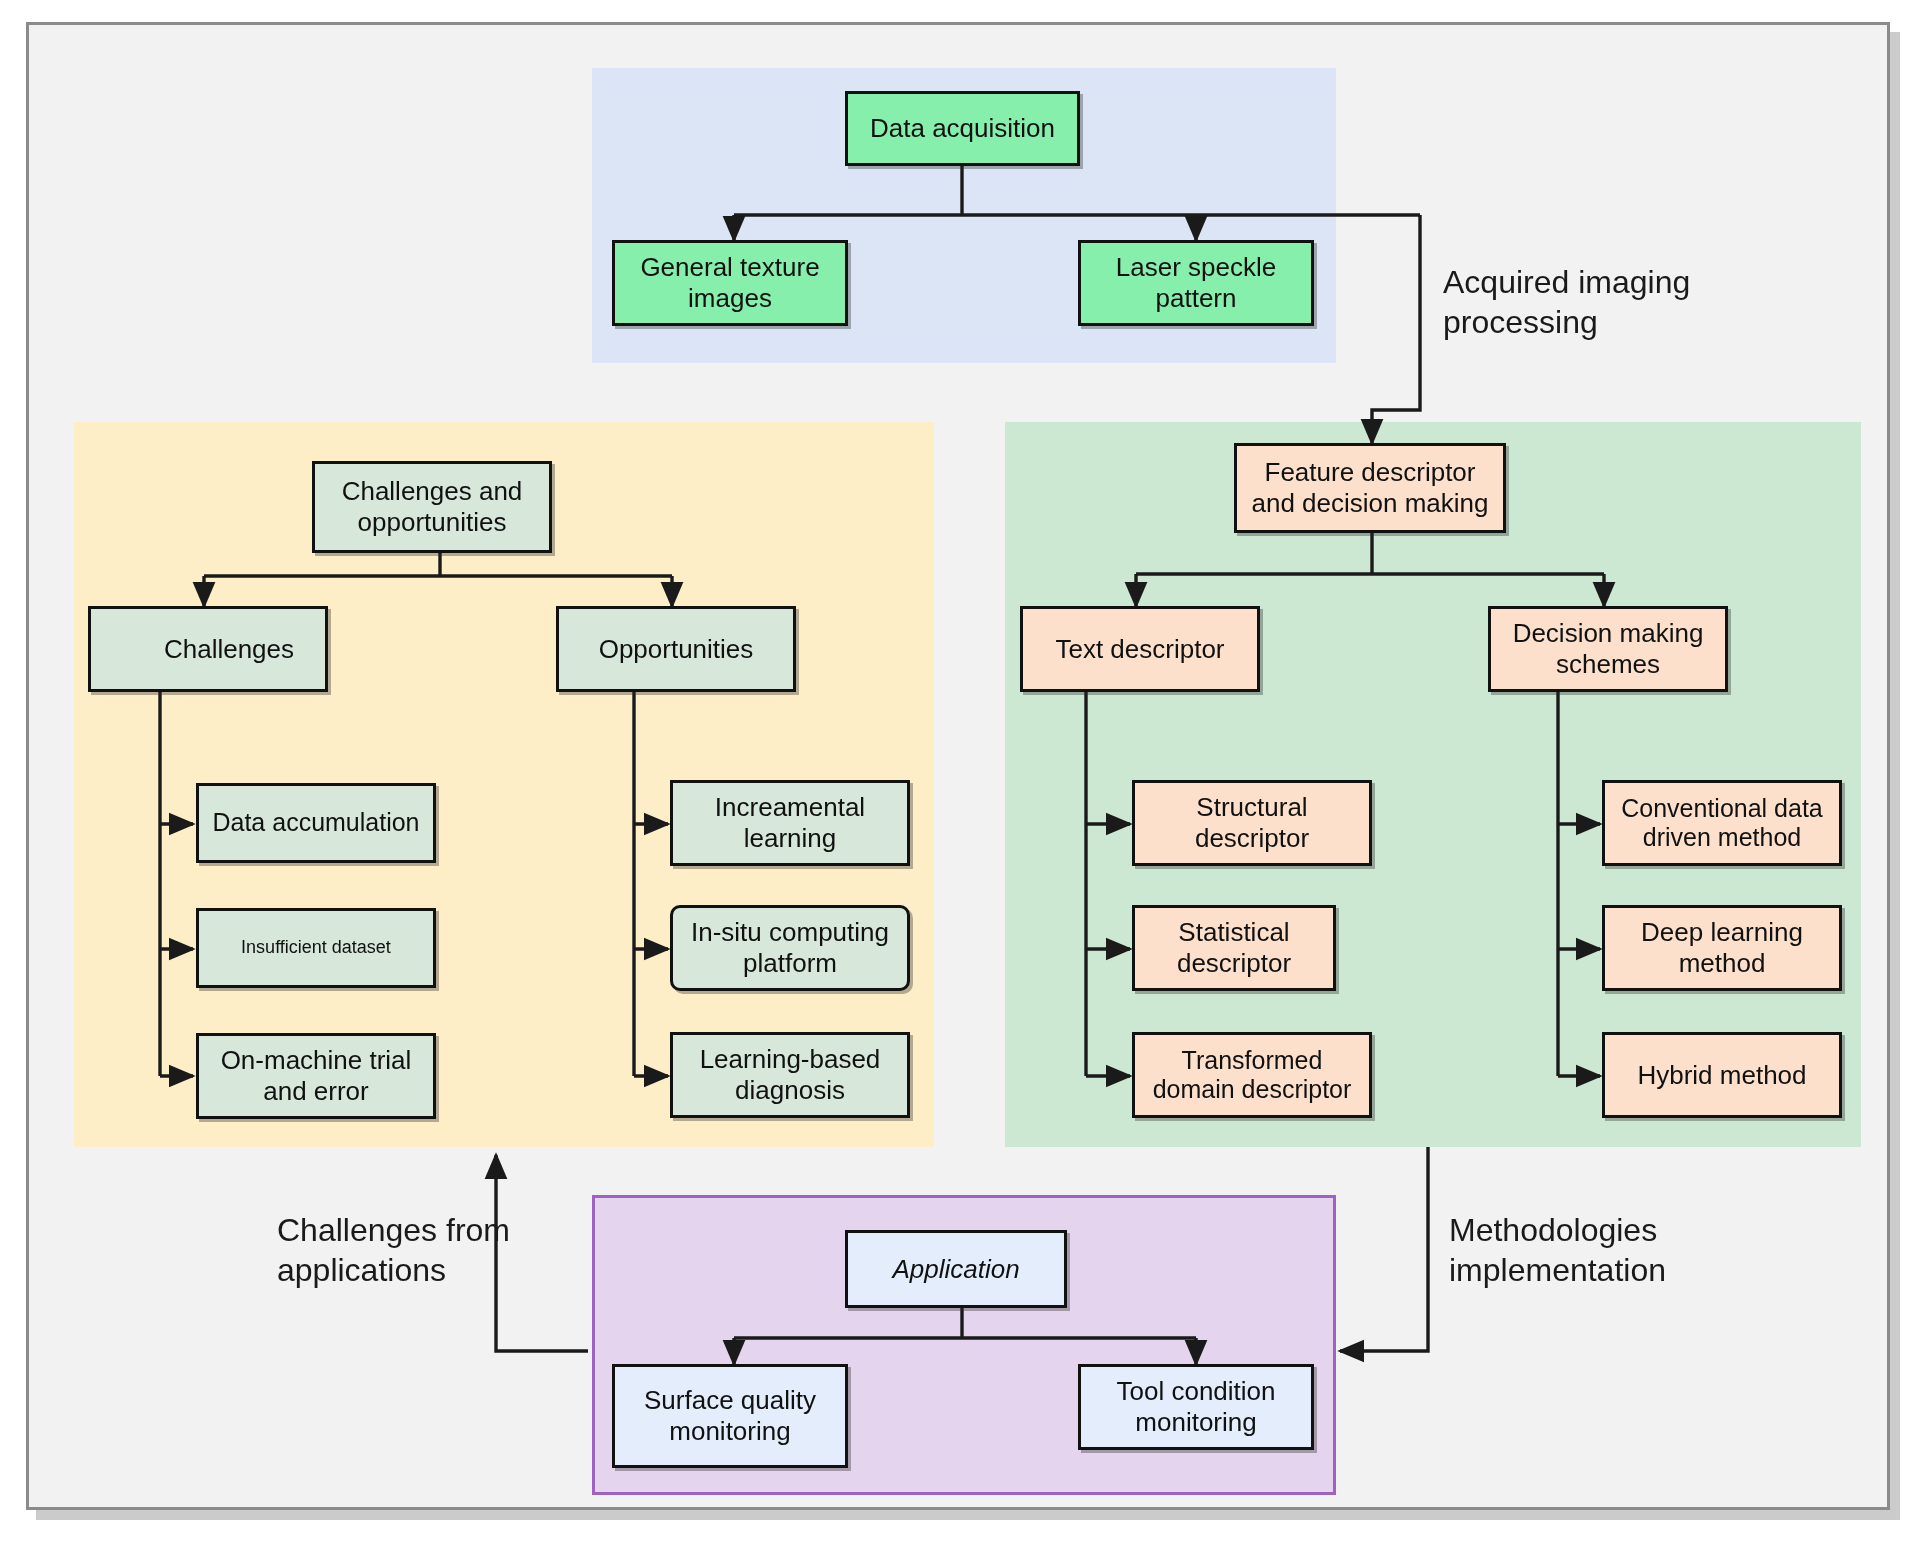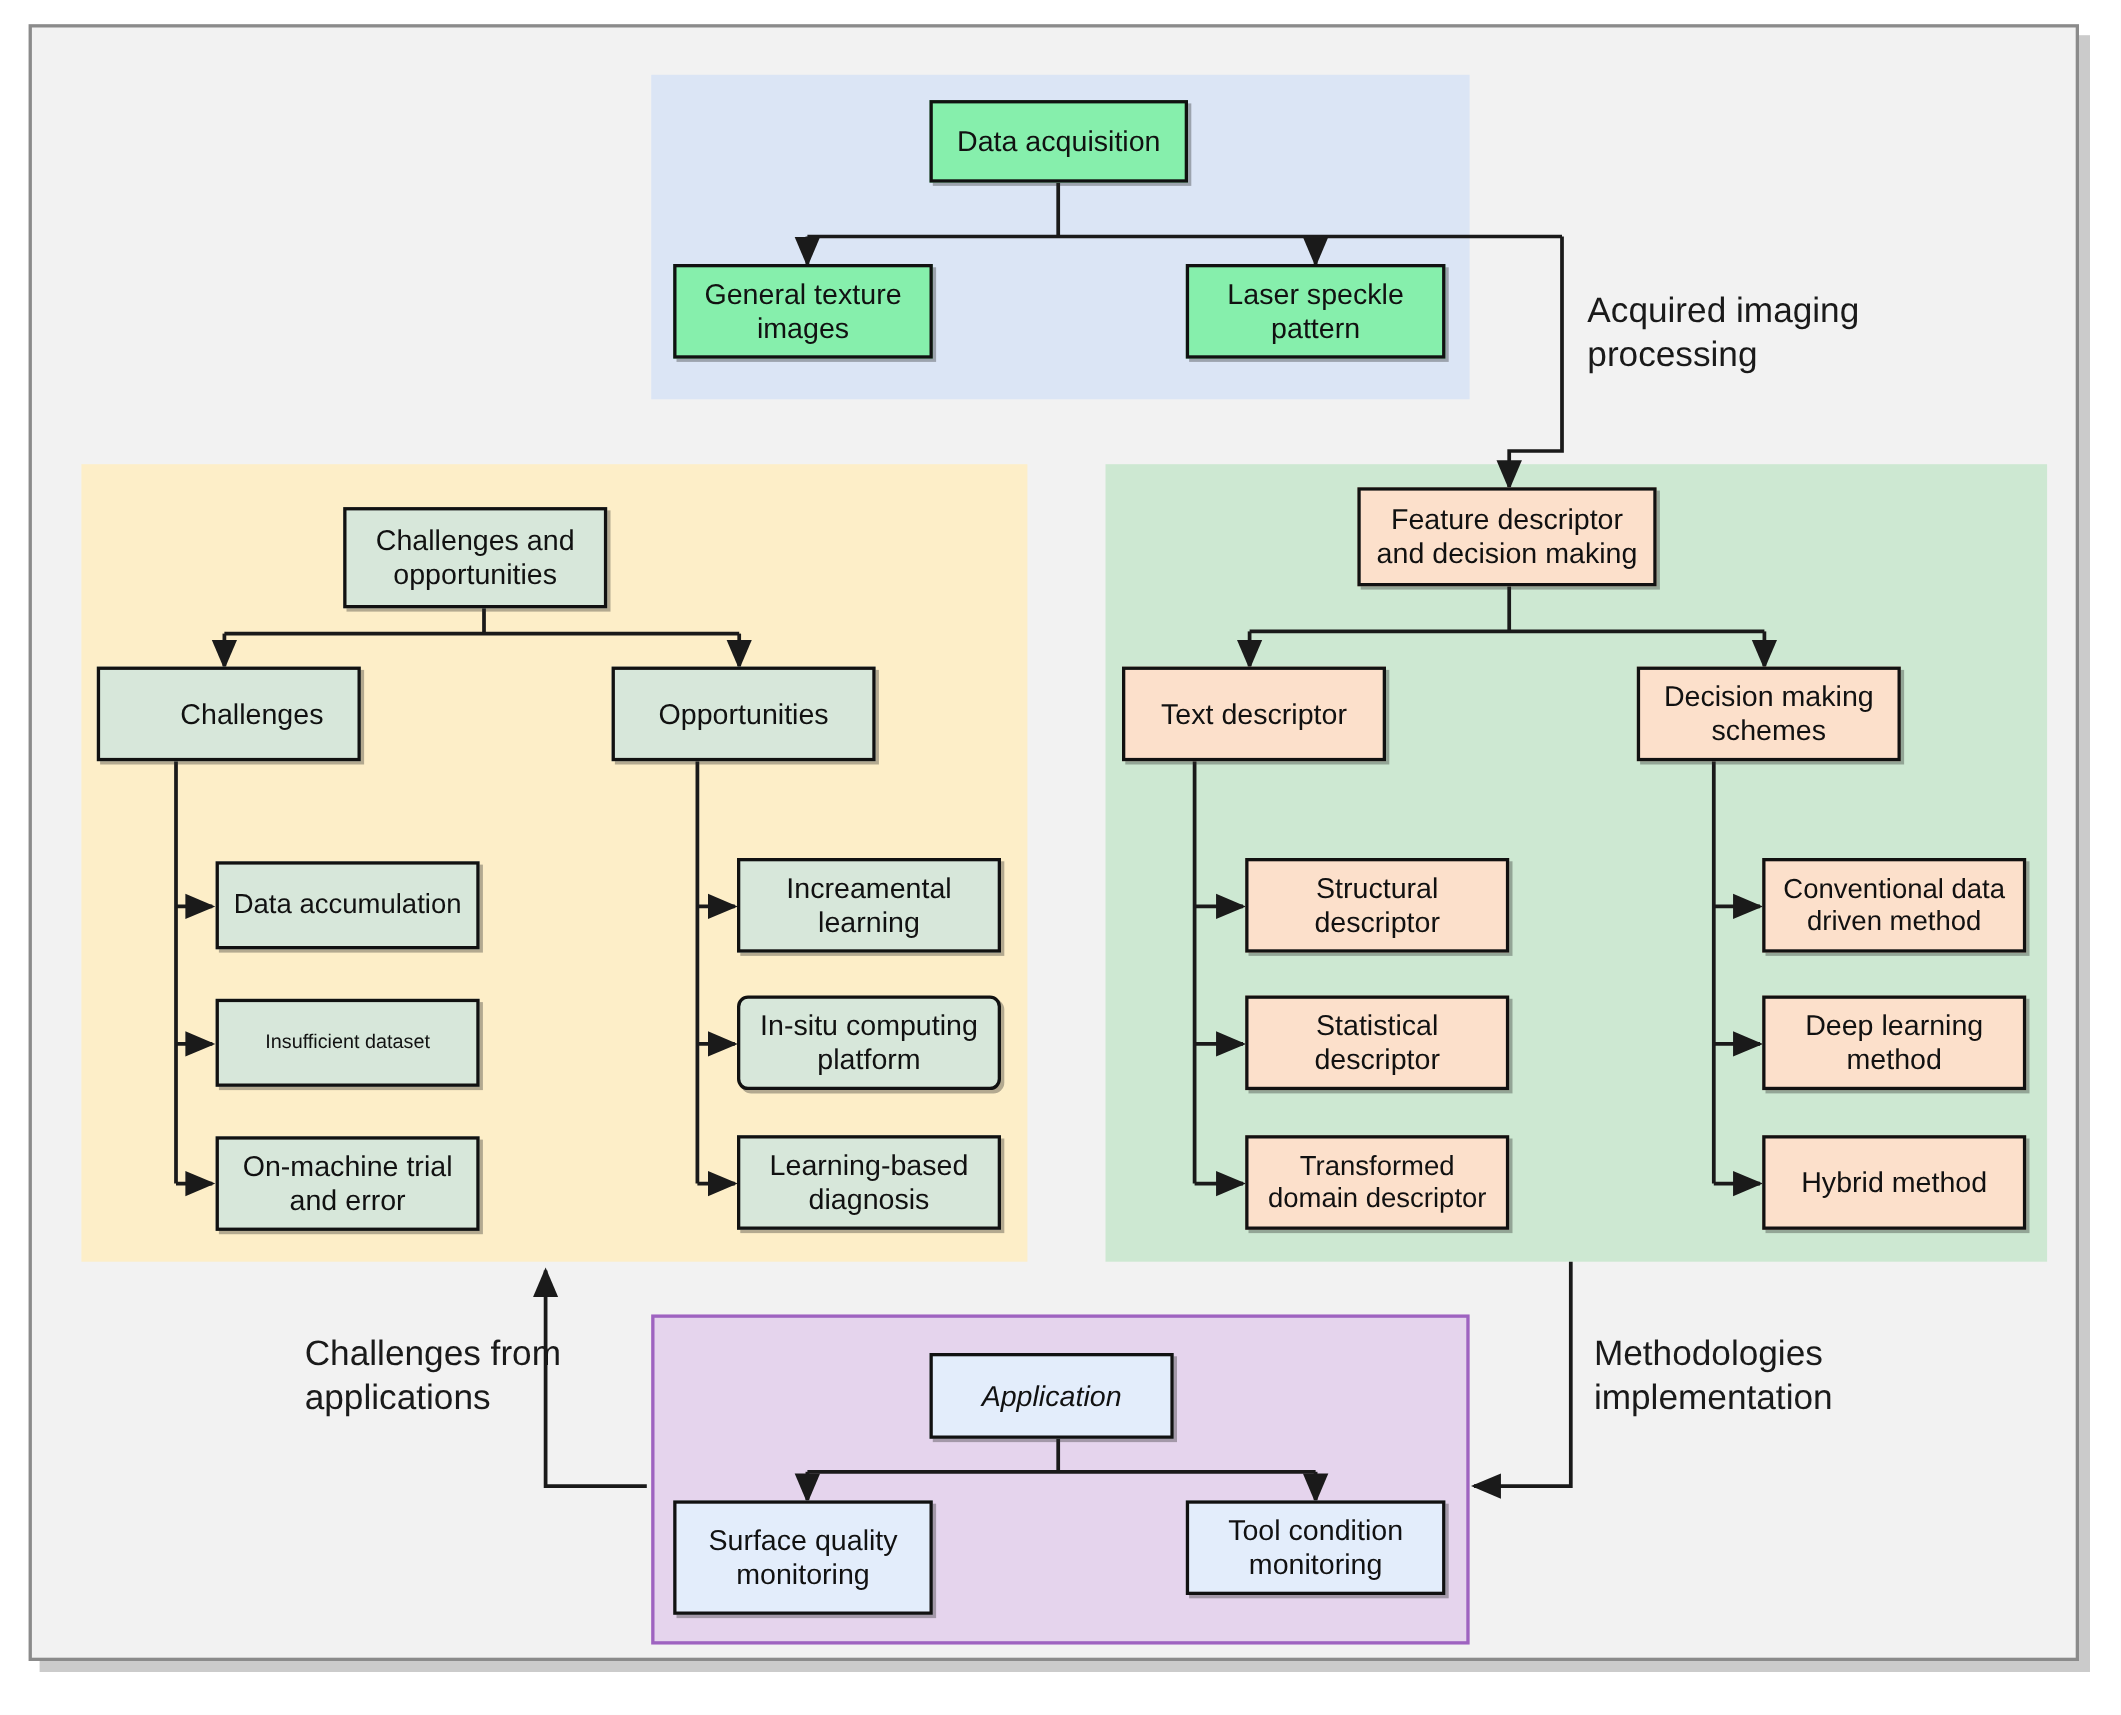--- a/index.html
+++ b/index.html
@@ -171,21 +171,21 @@
 and decision making</div>
 
   <div class="node n-orange" style="left:1020px;top:606px;width:240px;height:86px;">Text descriptor</div>
 
   <div class="node n-orange" style="left:1488px;top:606px;width:240px;height:86px;">Decision making
 schemes</div>
 
   <div class="node n-orange" style="left:1132px;top:780px;width:240px;height:86px;">Structural
 descriptor</div>
 
-  <div class="node n-orange" style="left:1132px;top:905px;width:240px;height:86px;">Statistical
+  <div class="node n-orange" style="left:1132px;top:905px;width:204px;height:86px;">Statistical
 descriptor</div>
 
   <div class="node n-orange" style="left:1132px;top:1032px;width:240px;height:86px;font-size:25px;">Transformed
 domain descriptor</div>
 
   <div class="node n-orange" style="left:1602px;top:780px;width:240px;height:86px;font-size:25px;">Conventional data
 driven method</div>
 
   <div class="node n-orange" style="left:1602px;top:905px;width:240px;height:86px;">Deep learning
 method</div>

